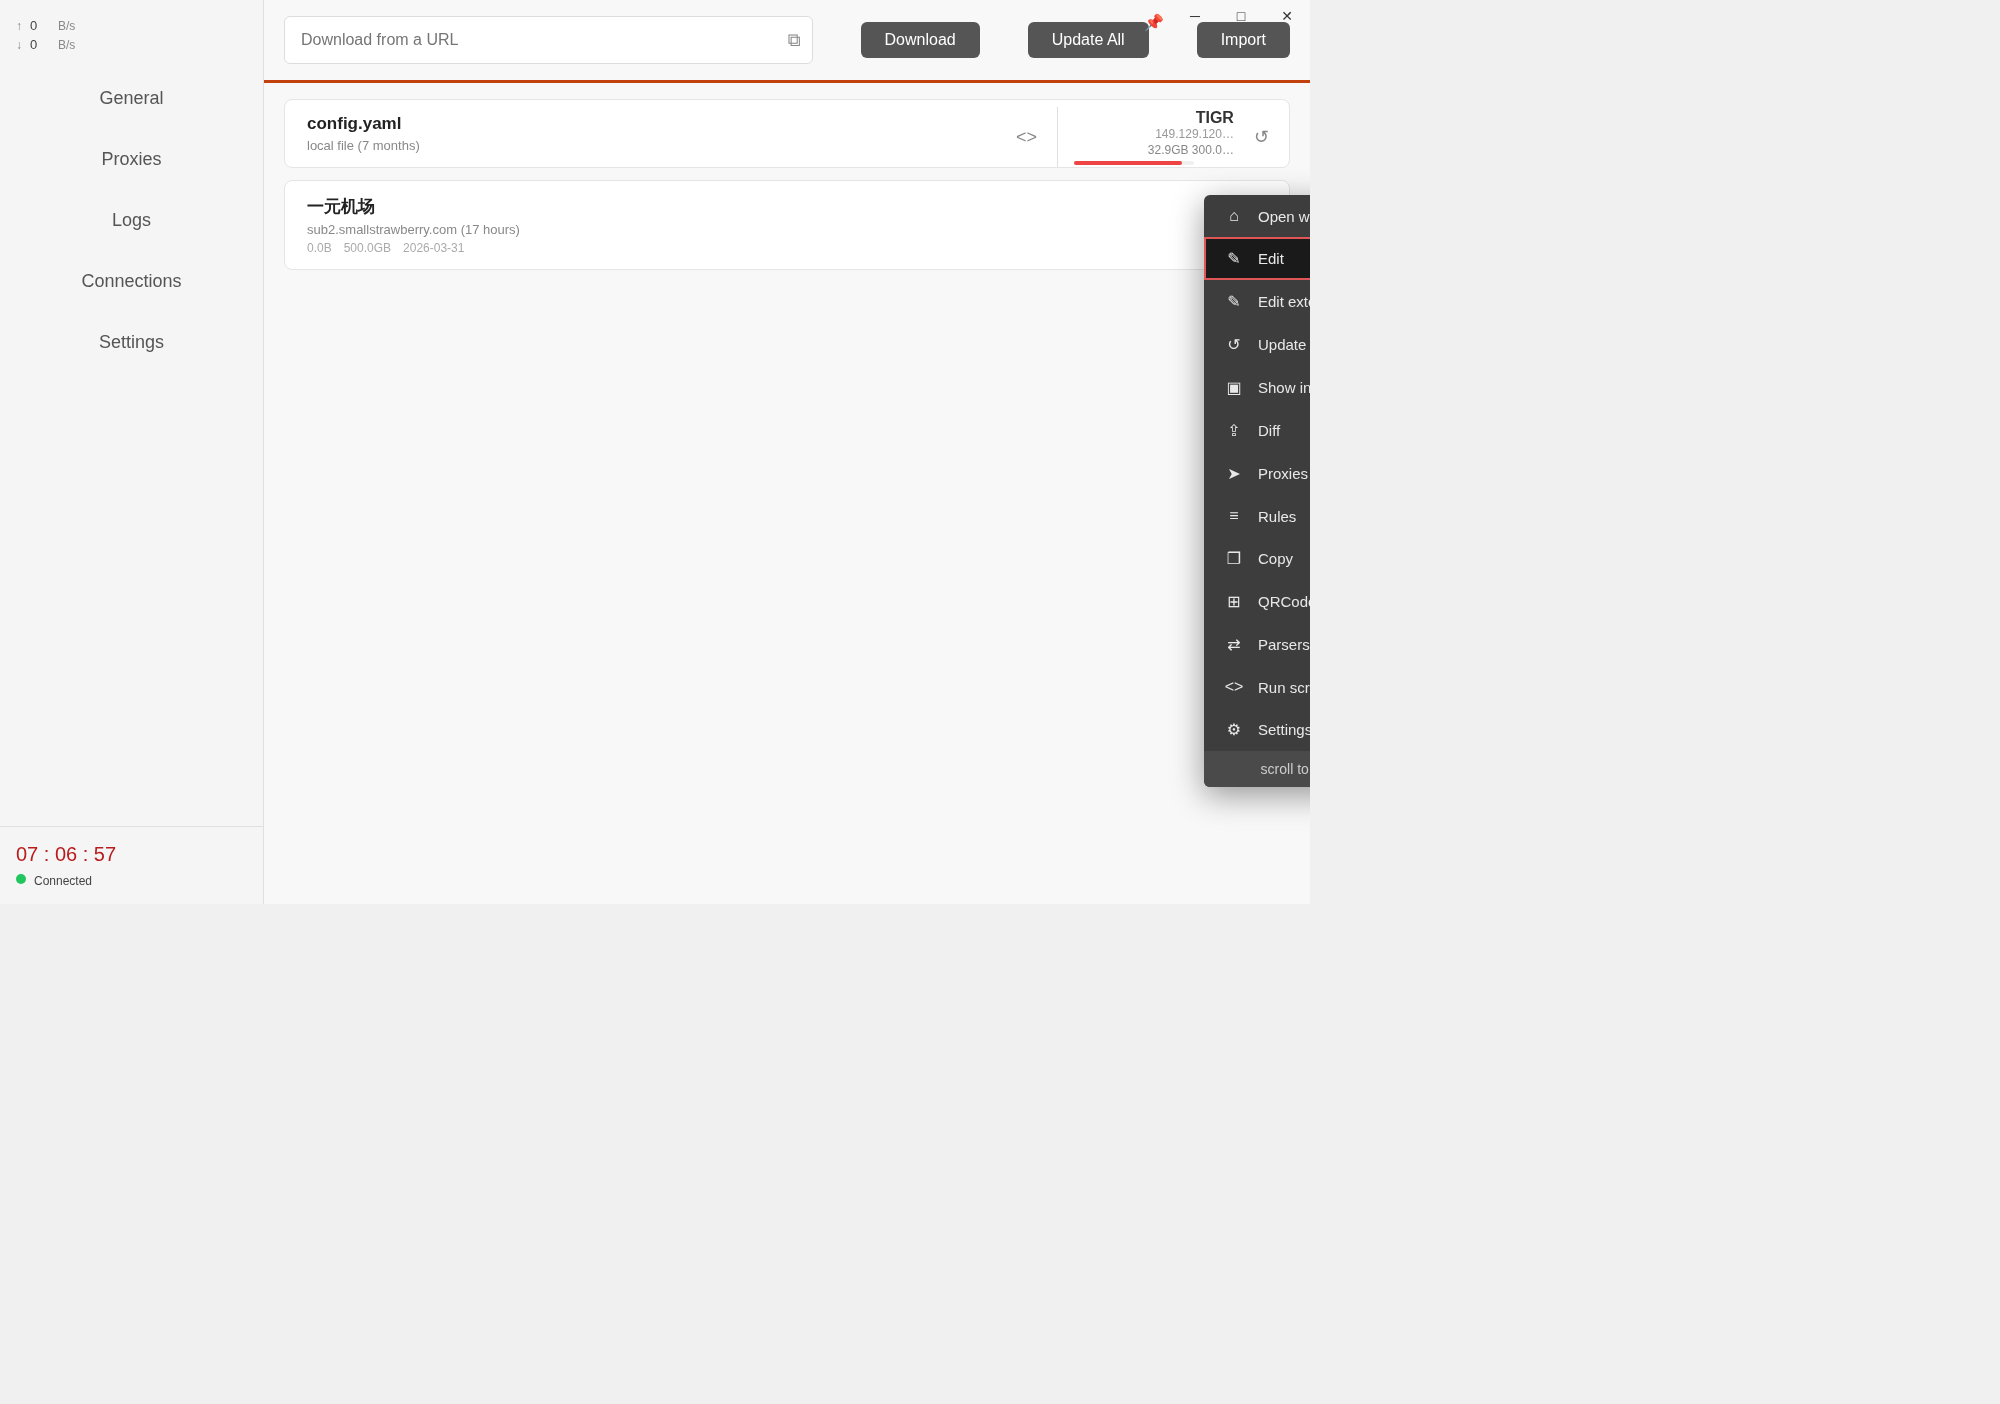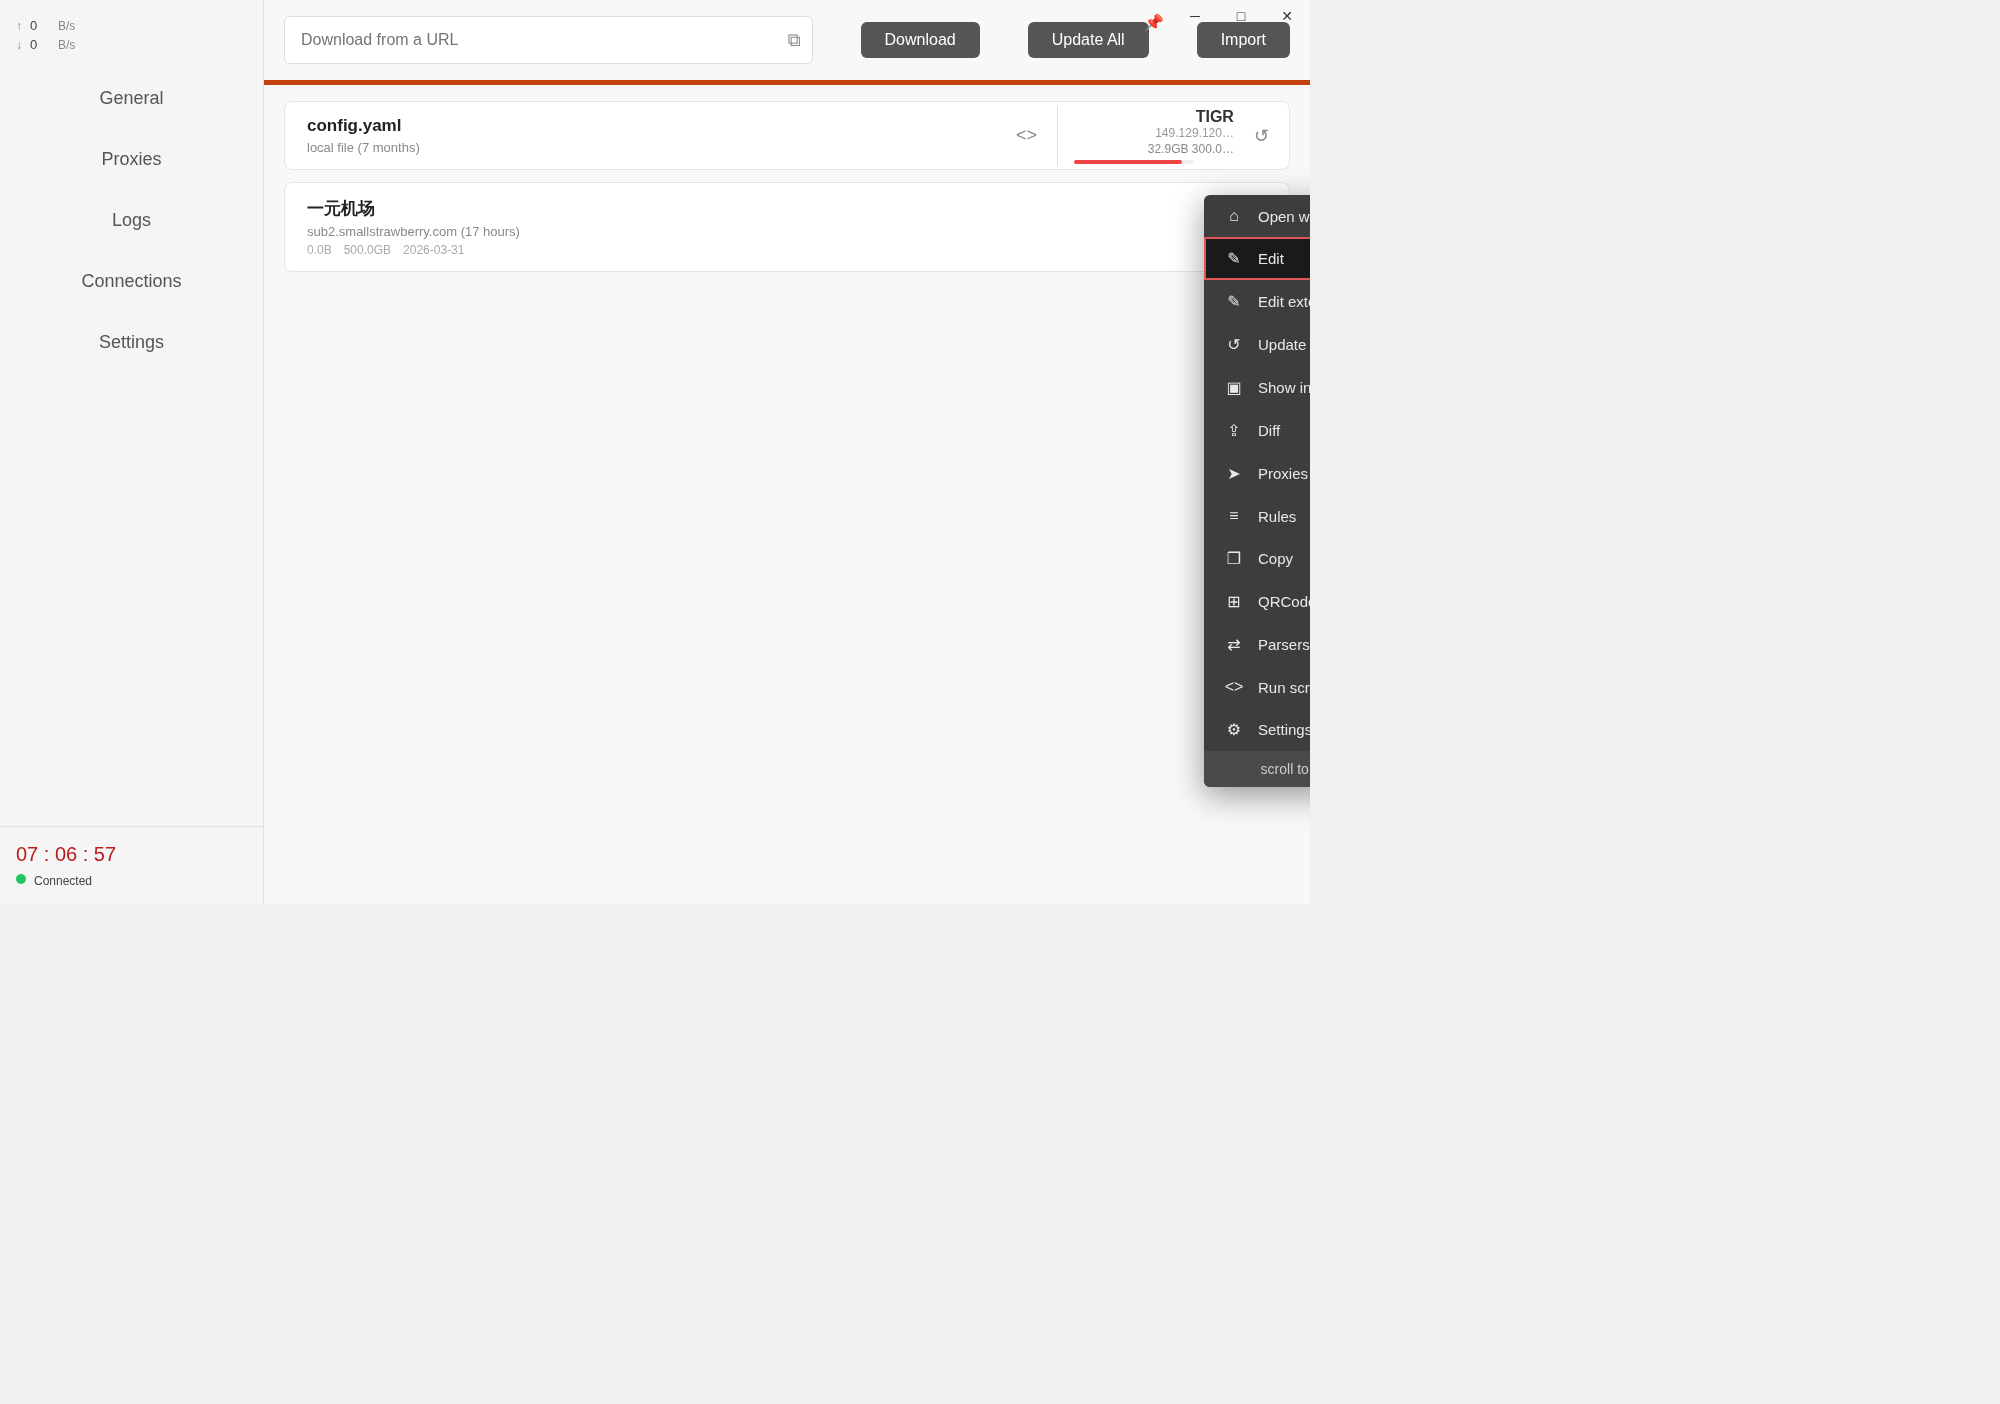--- a/index.html
+++ b/index.html
@@ -128,21 +128,21 @@
       position: relative;
     }
 
     
     .header-bar {
       display: flex;
       align-items: center;
       padding: 16px 20px;
       gap: 12px;
       background: #f8f8f8;
-      border-bottom: 5px solid #c2410c;
+      border-bottom: 3px solid #c2410c;
     }
 
     .url-input-wrapper {
       flex: 1;
       position: relative;
       display: flex;
       align-items: center;
     }
     .url-input {
       width: 100%;
@@ -182,21 +182,21 @@
       display: flex;
       flex-direction: column;
       gap: 12px;
     }
 
     .profile-card {
       background: #fff;
       border-radius: 8px;
       border: 1px solid #e5e5e5;
       display: flex;
-      align-items: center;
+      align-items: flex-end;
       overflow: hidden;
       position: relative;
     }
 
     .profile-indicator {
       width: 6px;
       background: #22c55e;
       flex-shrink: 0;
     }
     .profile-indicator.none { background: transparent; }

